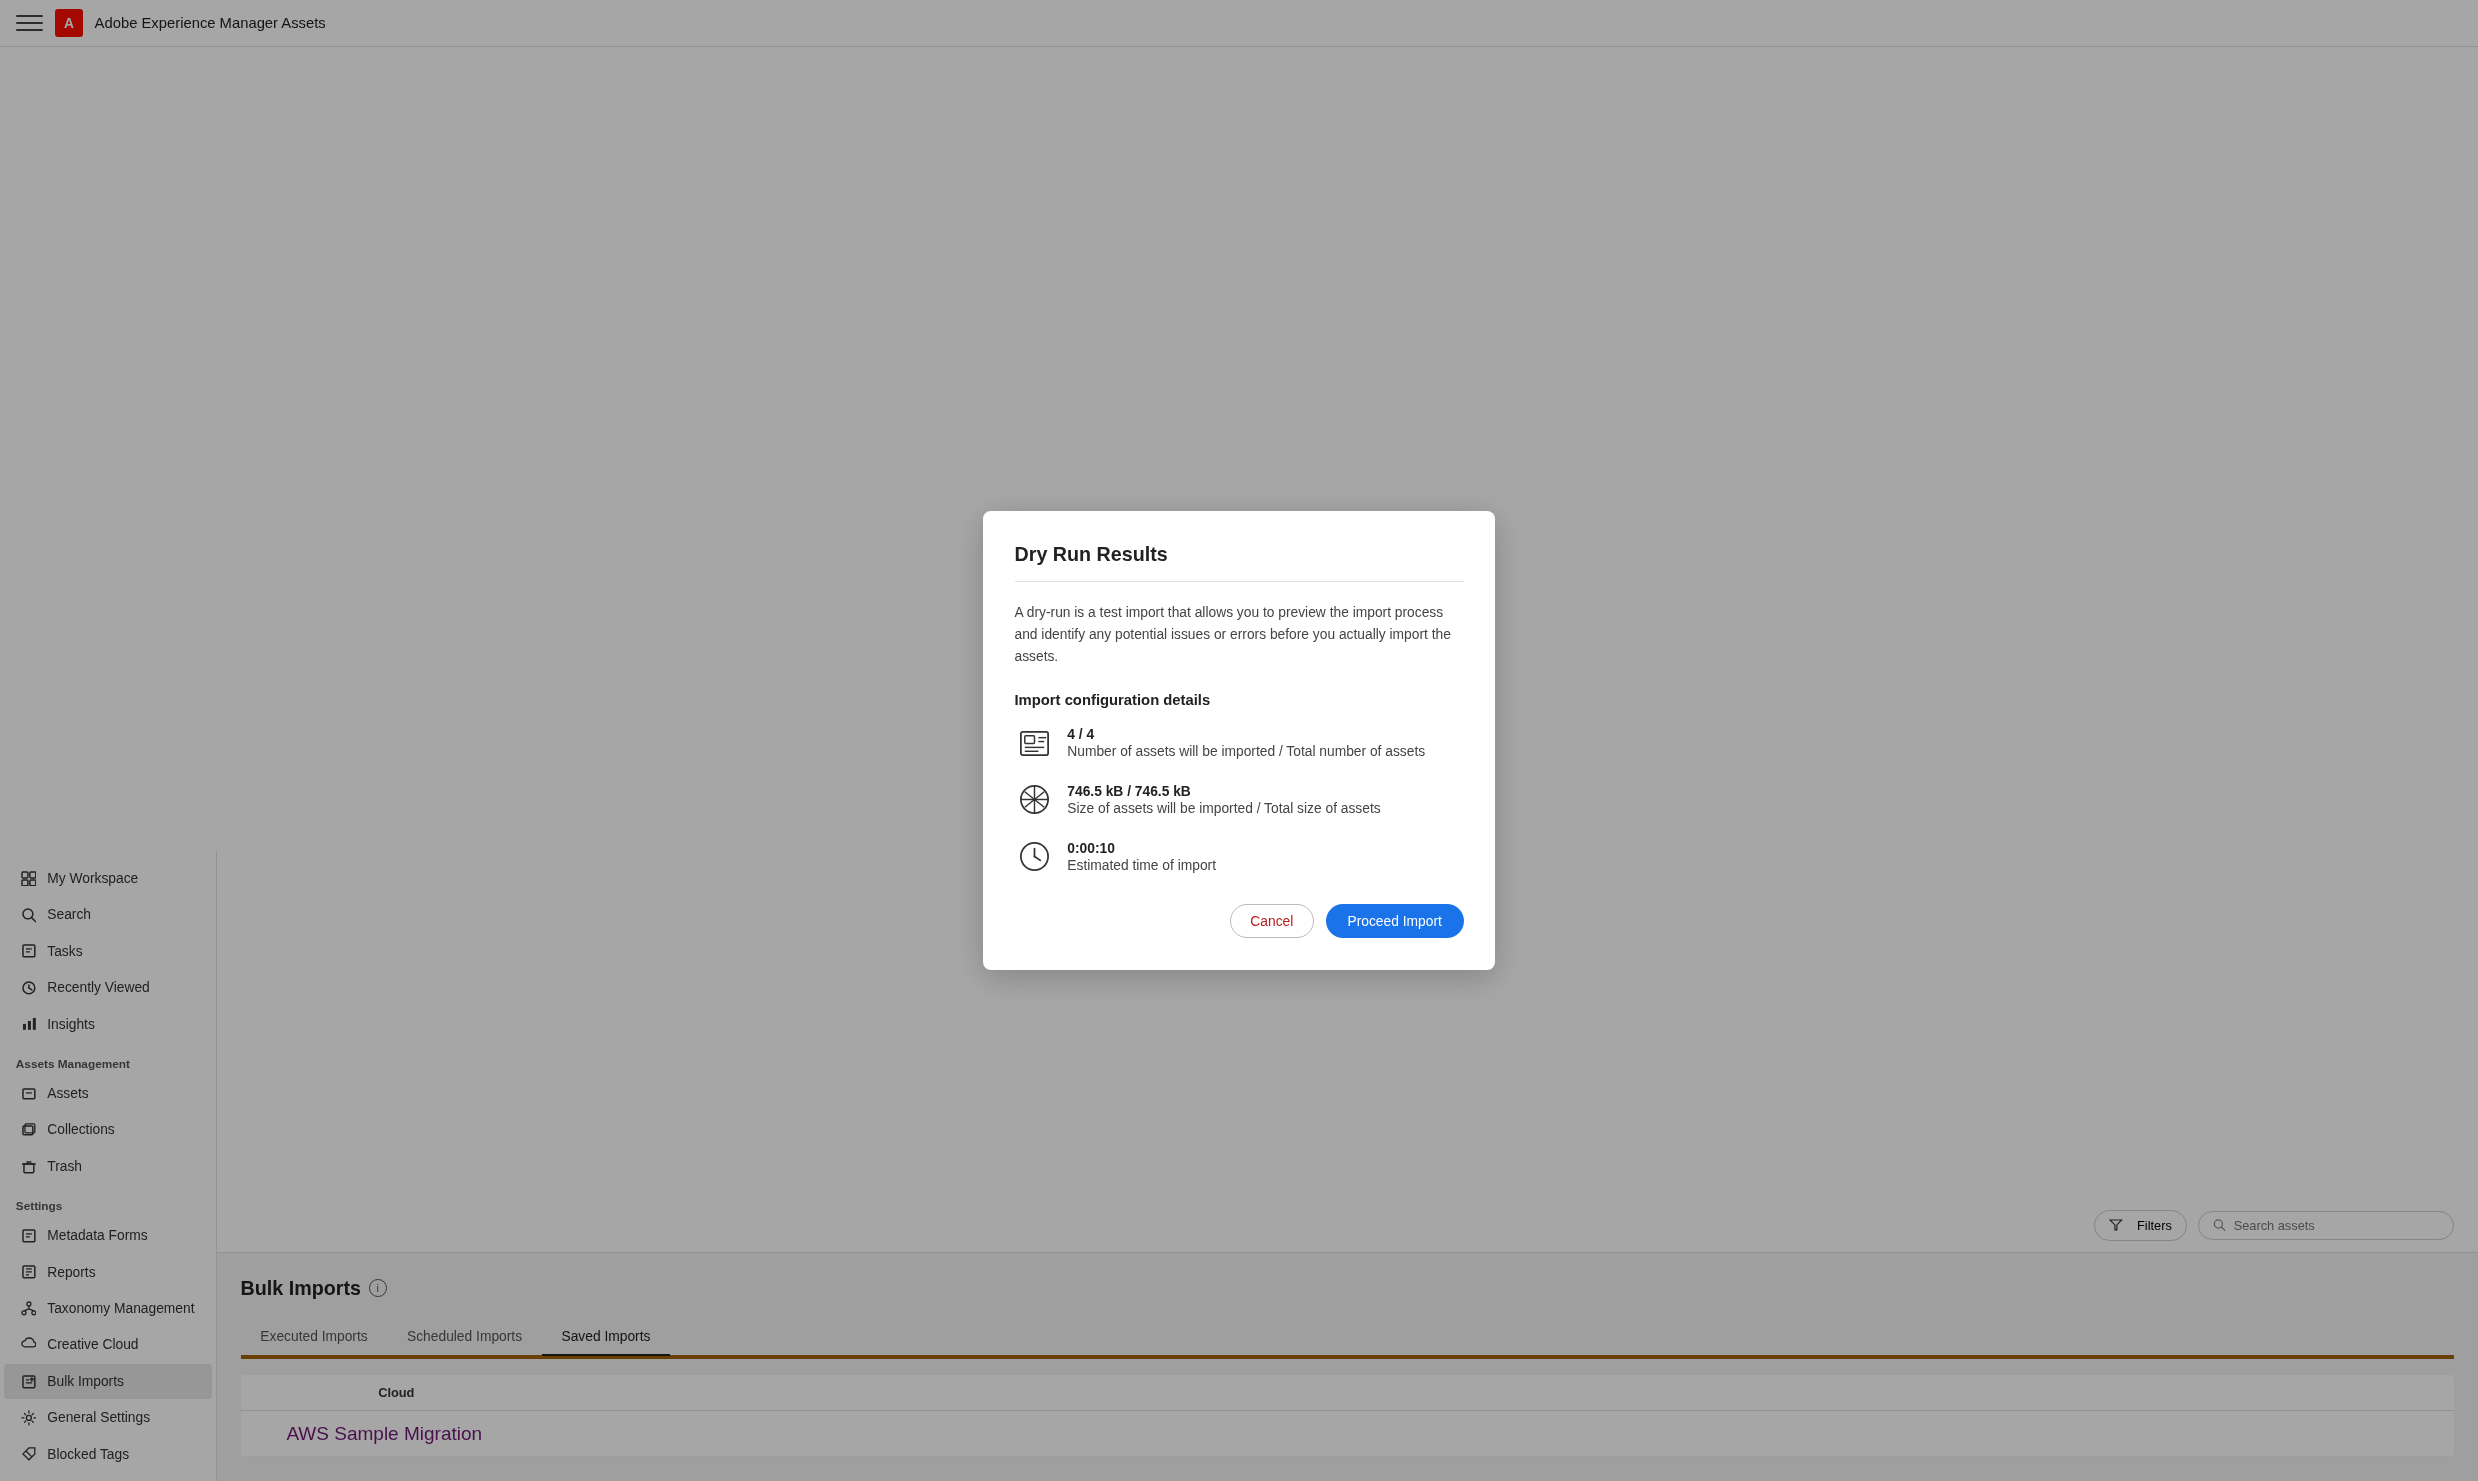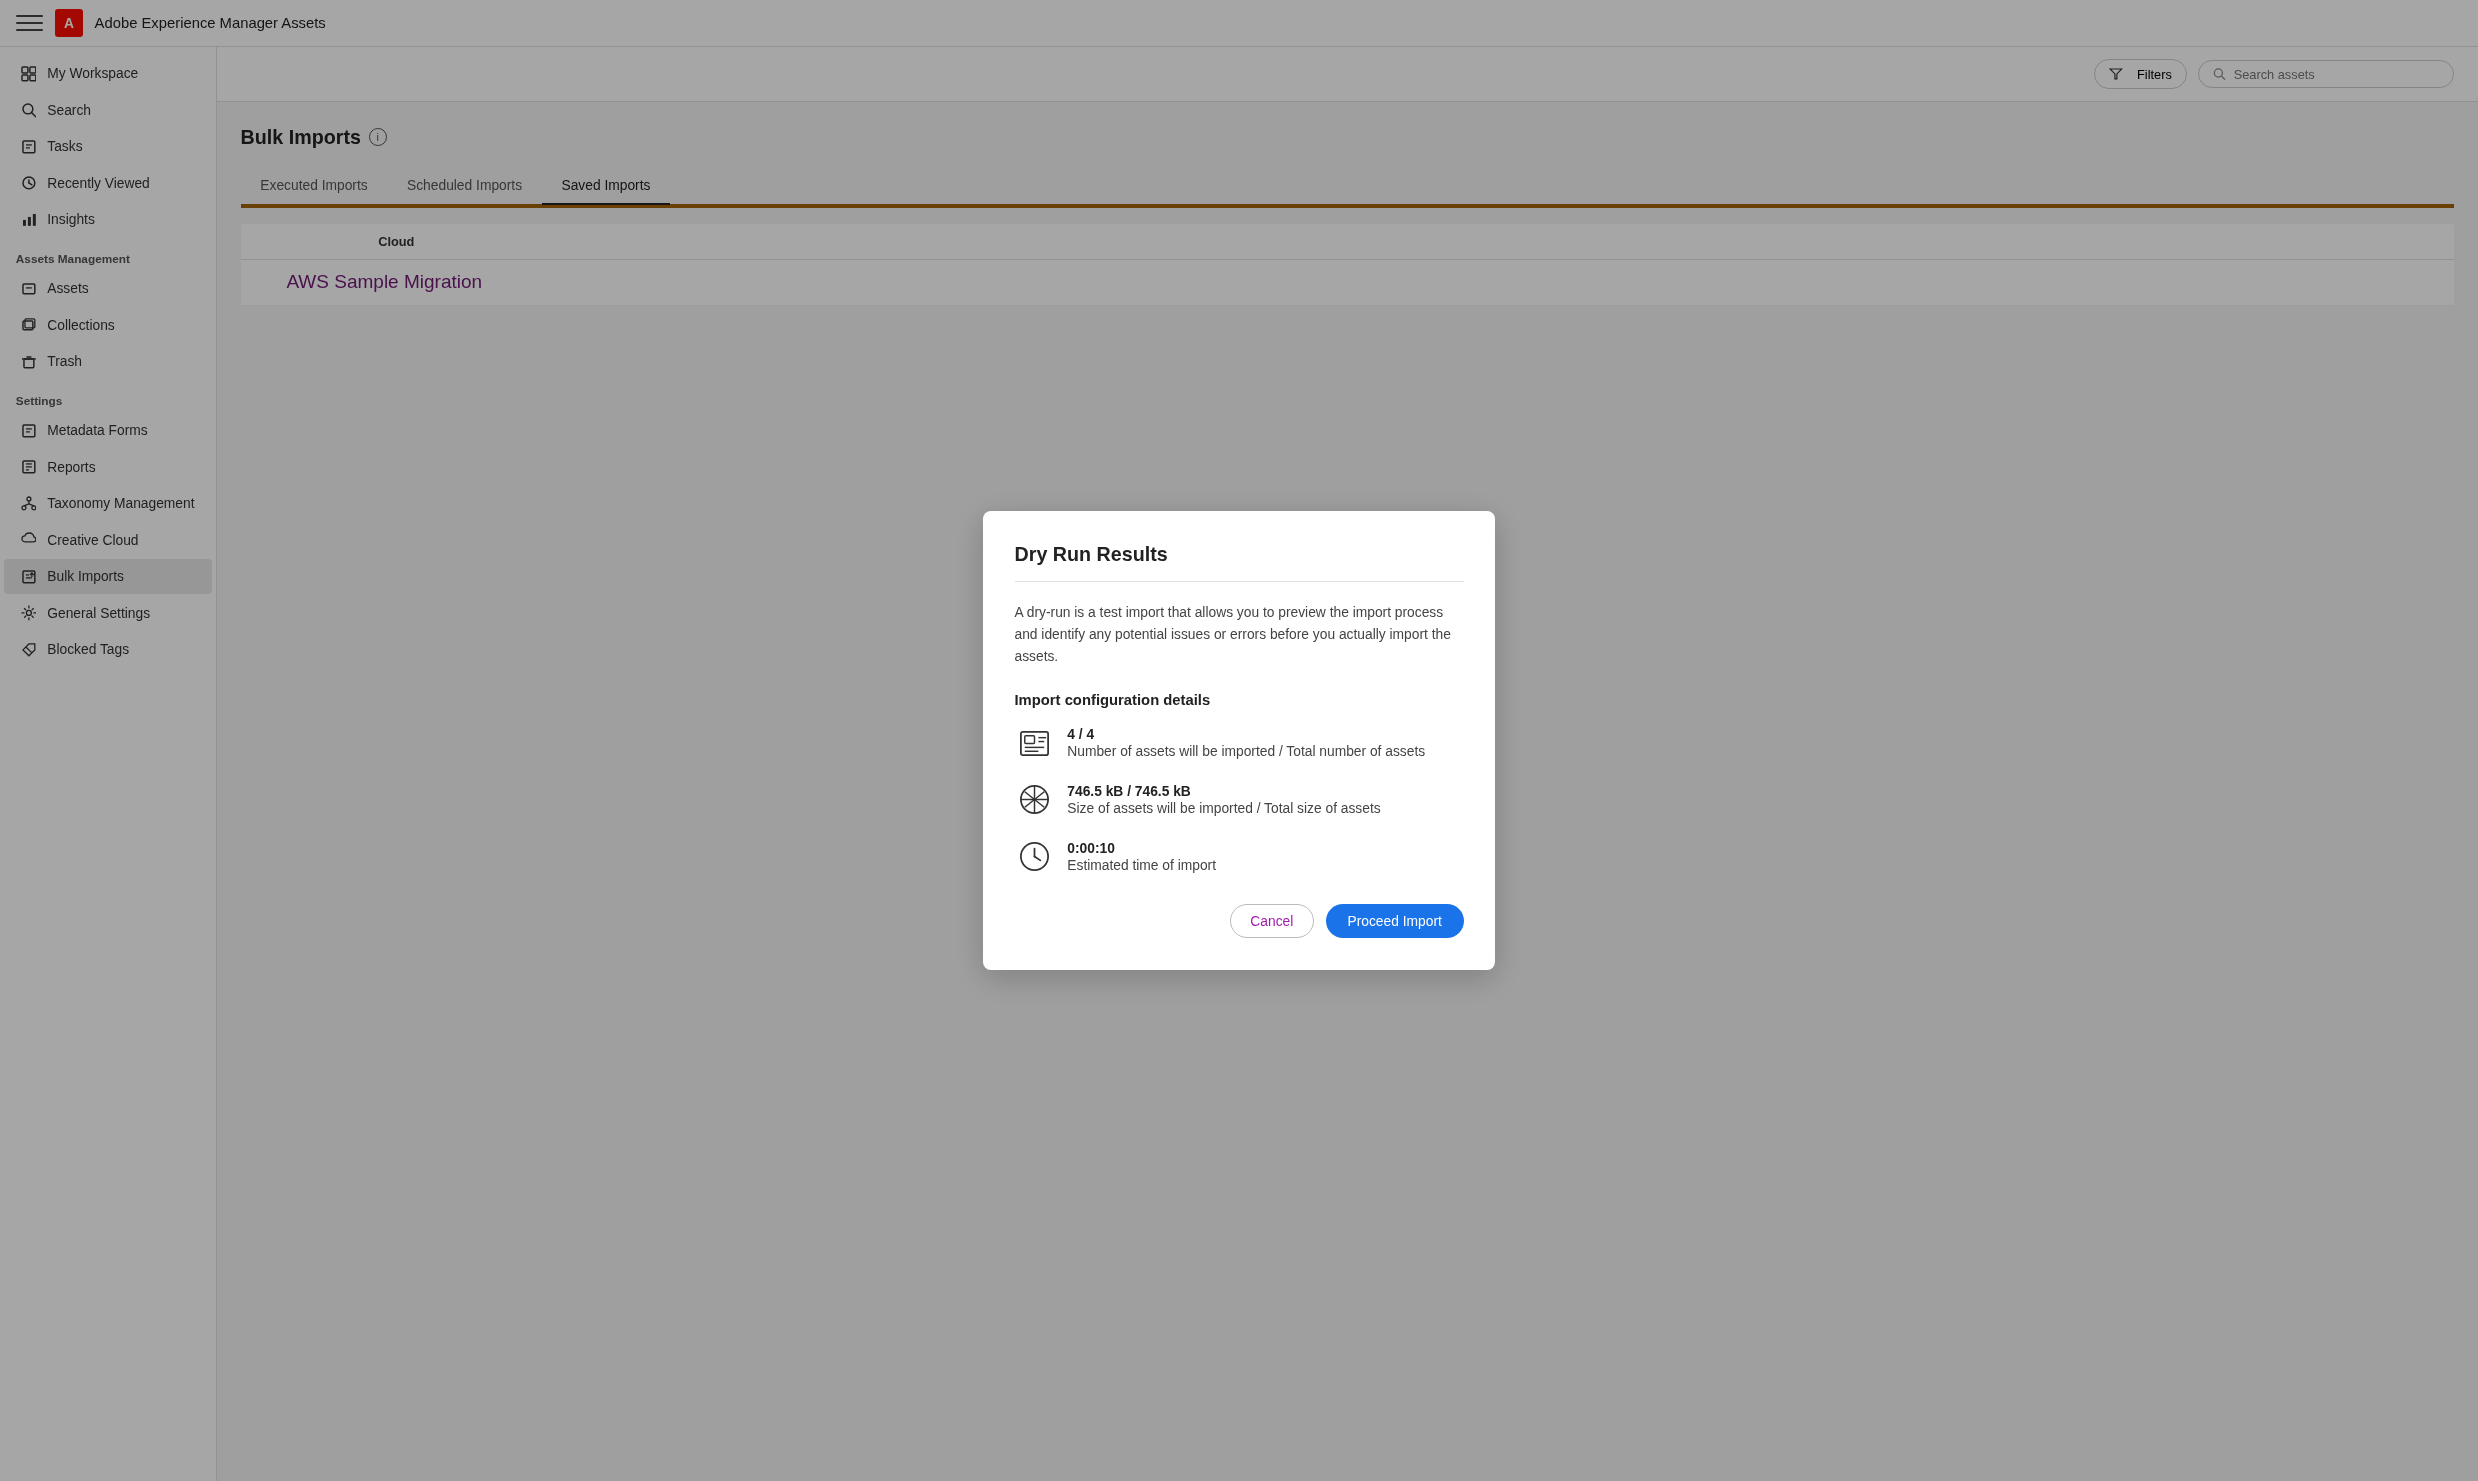--- a/index.html
+++ b/index.html
@@ -6,21 +6,21 @@
     body { font-family: -apple-system, BlinkMacSystemFont, 'Segoe UI', Arial, sans-serif; background: #fff; color: #222; font-size: 13.8px; height: 100vh; overflow: hidden; }
 
     
     .topbar { display: flex; align-items: center; height: 47px; background: #fff; border-bottom: 1px solid #e0e0e0; padding: 0 15.8px; gap: 11.8px; position: fixed; top: 0; left: 0; right: 0; z-index: 100; }
     .topbar-menu-icon { width: 27.6px; height: 27.6px; display: flex; flex-direction: column; justify-content: center; gap: 4.9px; cursor: pointer; }
     .topbar-menu-icon span { display: block; height: 2px; background: #444; border-radius: 1px; }
     .topbar-logo { width: 27.6px; height: 27.6px; background: #fa0f00; border-radius: 3px; display: flex; align-items: center; justify-content: center; color: #fff; font-weight: bold; font-size: 13.8px; }
     .topbar-title { font-size: 14.8px; color: #222; font-weight: 400; }
 
     
-    .layout { display: flex; margin-top: 47px; height: calc(100vh - 47px); }
+    .layout { display: flex; margin-top: 47px; height: calc(100vh - 47px); align-items: flex-end; }
 
     
     .sidebar { width: 217px; background: #fff; border-right: 1px solid #e0e0e0; flex-shrink: 0; overflow-y: auto; padding: 7.9px 0; }
     .sidebar-item { display: flex; align-items: center; gap: 9.9px; padding: 8.9px 15.8px; cursor: pointer; color: #333; font-size: 13.8px; border-radius: 3.9px; margin: 1px 3.9px; }
     .sidebar-item.active { background: #e8e8e8; font-weight: 500; }
     .sidebar-section-label { font-size: 11.8px; font-weight: 600; color: #555; padding: 13.8px 15.8px 3.9px; text-transform: none; }
     .sidebar-icon { width: 17.7px; height: 17.7px; display: inline-flex; align-items: center; justify-content: center; flex-shrink: 0; }
 
     
     .main { flex: 1; background: #f4f4f4; overflow: auto; position: relative; }
@@ -57,21 +57,21 @@
     .modal { background: #fff; border-radius: 7.9px; width: 512px; padding: 31.5px; box-shadow: 0 7.9px 31.5px rgba(0,0,0,0.2); }
     .modal-title { font-size: 19.7px; font-weight: 600; color: #222; margin-bottom: 15.8px; }
     .modal-divider { height: 1px; background: #e0e0e0; margin-bottom: 19.7px; }
     .modal-desc { font-size: 13.8px; color: #444; line-height: 1.6; margin-bottom: 23.6px; }
     .modal-section-title { font-size: 14.8px; font-weight: 600; color: #222; margin-bottom: 15.8px; }
     .modal-stat { display: flex; align-items: center; gap: 13.8px; margin-bottom: 17.7px; }
     .modal-stat-icon { width: 39px; height: 39px; flex-shrink: 0; display: flex; align-items: center; justify-content: center; }
     .modal-stat-text { font-size: 13.8px; color: #444; }
     .modal-stat-value { font-size: 13.8px; font-weight: 600; color: #222; margin-bottom: 2px; }
     .modal-actions { display: flex; justify-content: flex-end; gap: 11.8px; margin-top: 27.6px; }
-    .btn-cancel { padding: 8.9px 19.7px; border: 1px solid #bbb; border-radius: 19.7px; background: #fff; cursor: pointer; font-size: 13.8px; color: #a21caf; }
+    .btn-cancel { padding: 8.9px 19.7px; border: 1px solid #bbb; border-radius: 19.7px; background: #fff; cursor: pointer; font-size: 13.8px; color: #b91c1c; }
     .btn-proceed { padding: 8.9px 21.7px; border: none; border-radius: 19.7px; background: #1a73e8; color: #fff; cursor: pointer; font-size: 13.8px; font-weight: 500; }
 
     
     svg { display: inline-block; vertical-align: middle; }
   </style>
 </head>
 <body>
 
 <div class="topbar">
   <div class="topbar-menu-icon">

